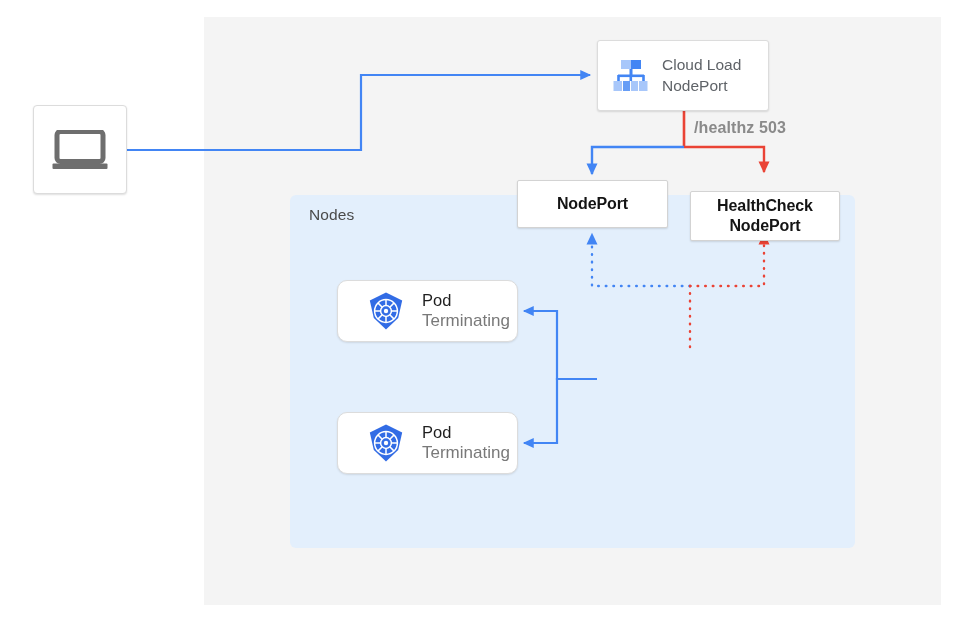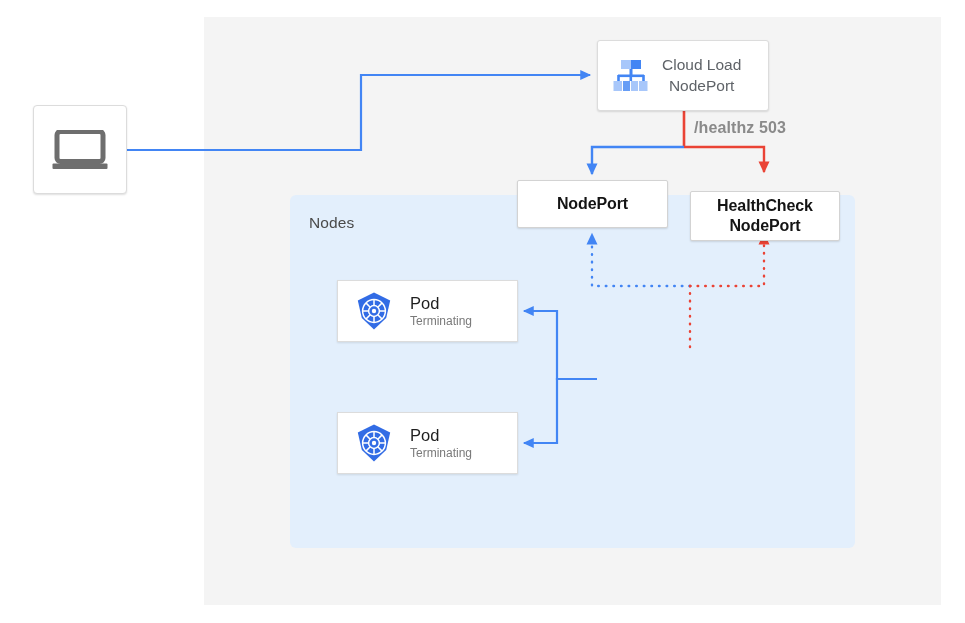--- a/index.html
+++ b/index.html
@@ -31,21 +31,21 @@
     left: 290px;
     top: 195px;
     width: 565px;
     height: 353px;
     background: #e3effc;
     border-radius: 6px;
   }
   .nodes-label {
     position: absolute;
     left: 309px;
-    top: 214px;
+    top: 206px;
     font-size: 15.5px;
     color: #4a4a4a;
     letter-spacing: 0.1px;
   }
 
   
   .card {
     position: absolute;
     background: #ffffff;
     border: 1px solid #dcdcdc;
@@ -83,21 +83,20 @@
     display: flex;
     align-items: center;
     padding-left: 14px;
     gap: 12px;
   }
   .lb-icon { width: 38px; height: 34px; flex: none; }
   .lb-text {
     font-size: 15.5px;
     color: #5f6368;
     line-height: 1.32;
-    text-align: center;
   }
 
   
   .np-card {
     display: flex;
     align-items: center;
     justify-content: center;
     text-align: center;
     border: 1px solid #d3d3d3;
     border-radius: 2px;
@@ -110,33 +109,33 @@
     line-height: 1.28;
     letter-spacing: -0.1px;
   }
   .nodeport-card { left: 517px; top: 180px; width: 151px; height: 48px; }
   .healthcheck-card { left: 690px; top: 191px; width: 150px; height: 50px; }
 
   
   .entity-card {
     display: flex;
     align-items: center;
-    padding-left: 16px;
+    padding-left: 28px;
     gap: 16px;
-    border-radius: 0;
+    border-radius: 10px;
   }
   .entity-icon { width: 40px; height: 40px; flex: none; }
   .entity-text { line-height: 1.22; }
   .entity-title {
     font-size: 16.5px;
     color: #1f1f1f;
     display: block;
   }
   .entity-sub {
-    font-size: 12px;
+    font-size: 17px;
     color: #797979;
     display: block;
     margin-top: 1px;
   }
   .pod-card-1 { left: 337px; top: 280px; width: 181px; height: 62px; }
   .pod-card-2 { left: 337px; top: 412px; width: 181px; height: 62px; }
   .kubeproxy-card { left: 597px; top: 347px; width: 183px; height: 64px; }
 
   
   .wires {

